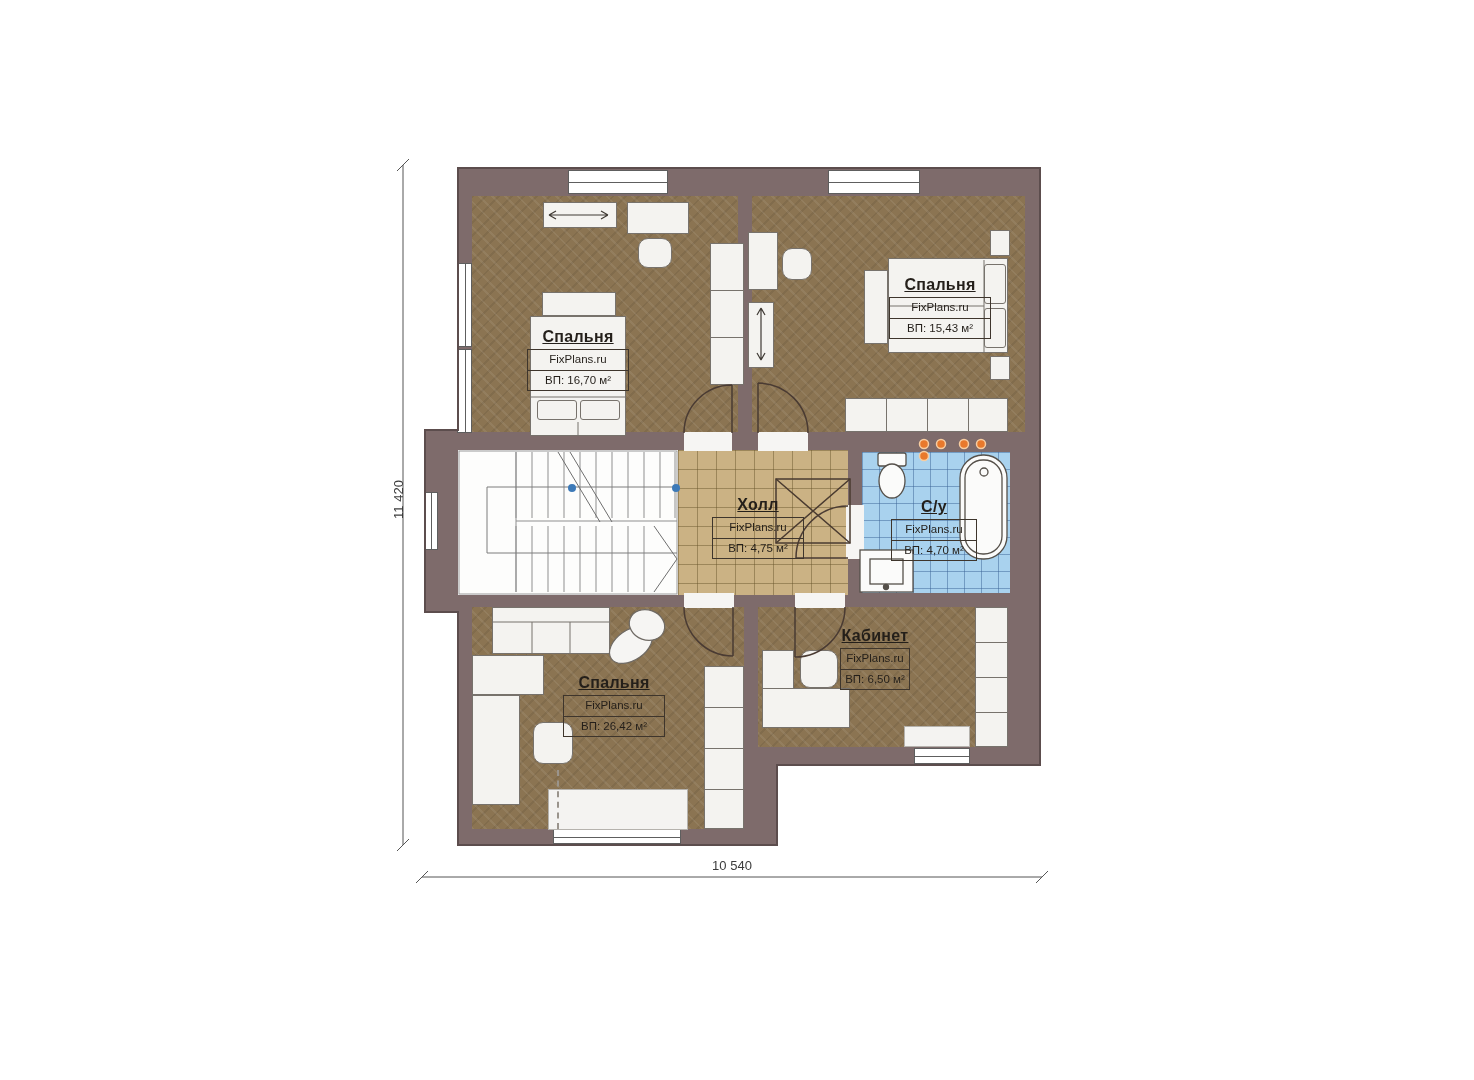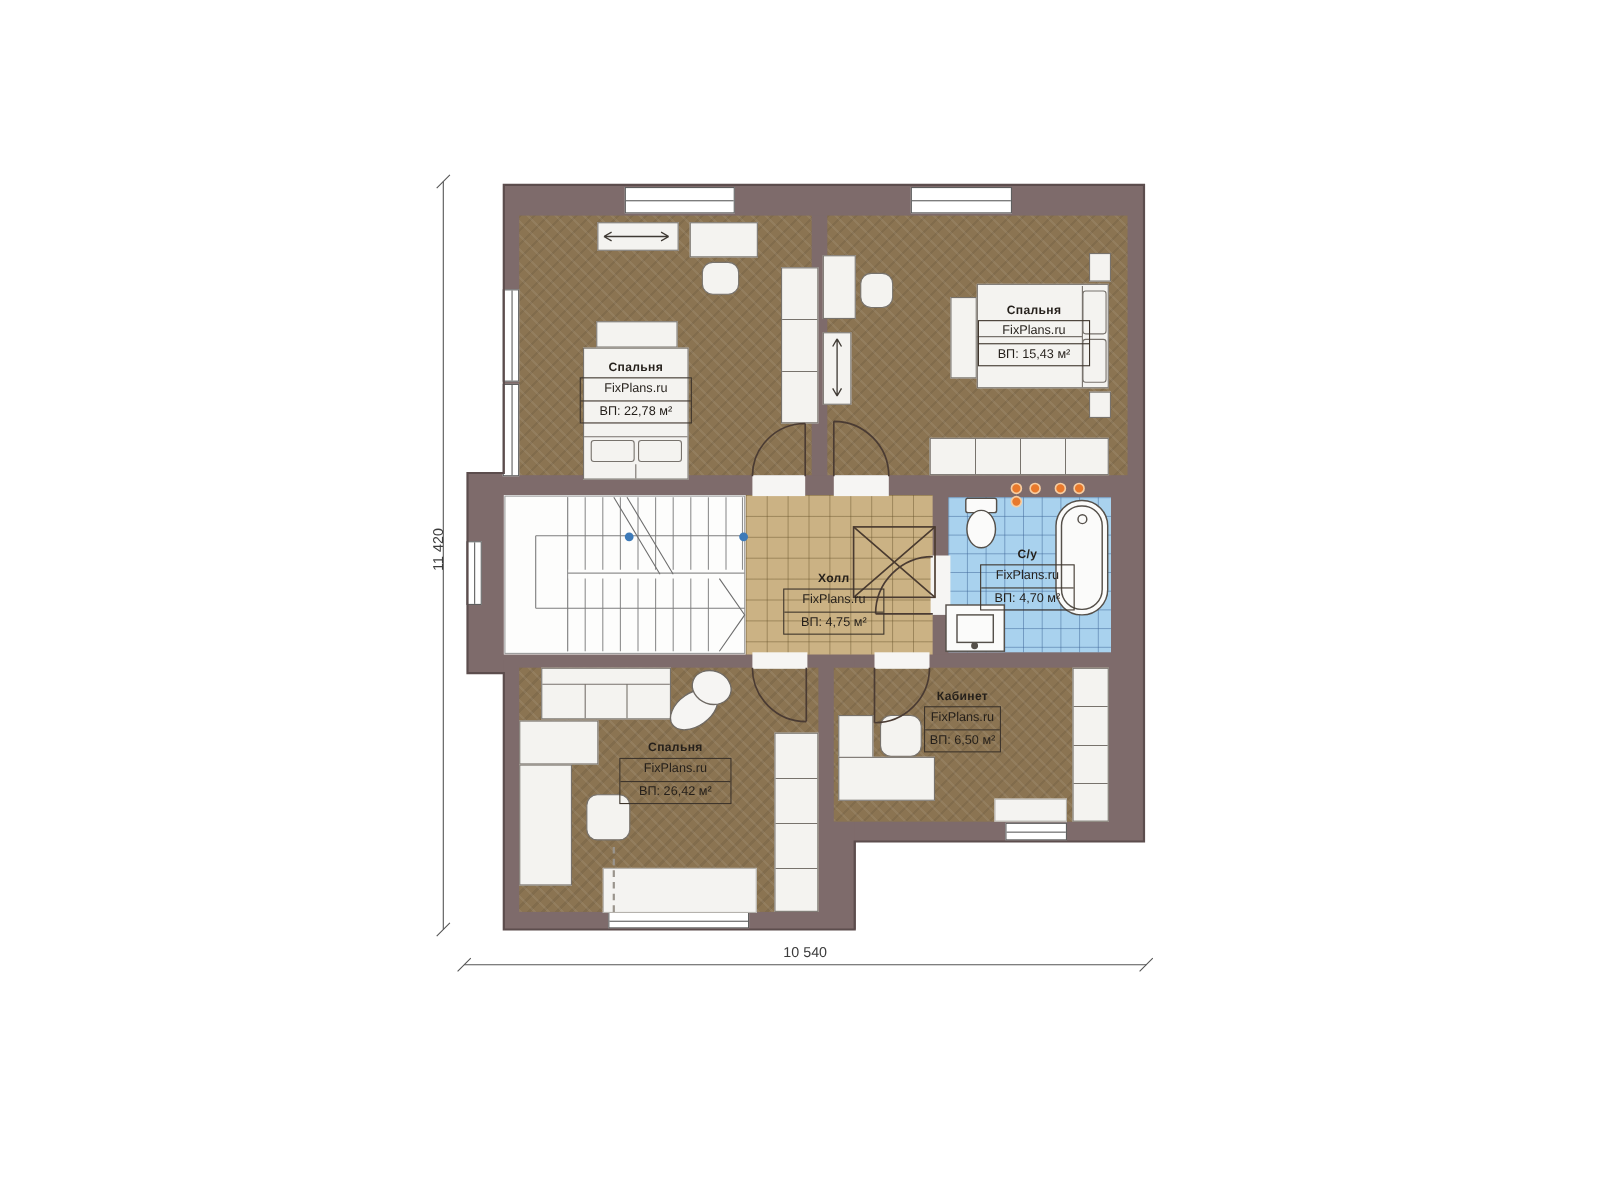--- a/index.html
+++ b/index.html
@@ -25,21 +25,21 @@
   .window.v::after{content:"";position:absolute;top:0;bottom:0;left:50%;border-left:1px solid #5e5e5e;}
   .sill{position:absolute;background:#f4f3f1;border:1px solid #b5b2ad;box-sizing:border-box;}
   .furn{position:absolute;background:#f4f3f0;border:1px solid #77726c;box-sizing:border-box;}
   .round{border-radius:10px;}
   .cells-v47{background-image:repeating-linear-gradient(180deg,transparent 0 46px,#77726c 46px 47px);}
   .cells-v41{background-image:repeating-linear-gradient(180deg,transparent 0 40px,#77726c 40px 41px);}
   .cells-v35{background-image:repeating-linear-gradient(180deg,transparent 0 34px,#77726c 34px 35px);}
   .cells-h41{background-image:repeating-linear-gradient(90deg,transparent 0 40px,#77726c 40px 41px);}
   .dash-v{position:absolute;border-left:2px dashed #9a948c;width:0;}
   .room-label{position:absolute;text-align:center;color:#241f1a;z-index:6;}
-  .rl-title{font-weight:bold;font-size:11px;margin-bottom:3px;letter-spacing:.3px;}
+  .rl-title{font-weight:bold;font-size:16px;margin-bottom:3px;letter-spacing:.3px;text-decoration:underline;}
   .rl-box{border:1px solid #3e352c;font-size:11.5px;line-height:1;background:rgba(255,255,255,0.0);}
   .rl-brand{padding:4px 4px;border-bottom:1px solid #3e352c;}
   .rl-area{padding:4px 4px;}
   .dim-label{position:absolute;color:#3c3c3c;font-size:13px;z-index:6;}
   .overlay{position:absolute;left:0;top:0;z-index:5;pointer-events:none;}
 </style>
 </head>
 <body>
 
 <div class="canvas">
@@ -186,33 +186,33 @@
       <path d="M397,171 L409,159 M397,851 L409,839"></path>
       <path d="M422,877 H1042"></path>
       <path d="M416,883 L428,871 M1036,883 L1048,871"></path>
     </g>
   </svg>
 
   <div class="room-label" style="left:527px;top:328px;width:102px;">
     <div class="rl-title">Спальня</div>
     <div class="rl-box">
       <div class="rl-brand">FixPlans.ru</div>
-      <div class="rl-area">ВП: 22,78 м²</div>
+      <div class="rl-area">ВП: 16,70 м²</div>
     </div>
   </div>
 
   <div class="room-label" style="left:889px;top:276px;width:102px;">
     <div class="rl-title">Спальня</div>
     <div class="rl-box">
       <div class="rl-brand">FixPlans.ru</div>
       <div class="rl-area">ВП: 15,43 м²</div>
     </div>
   </div>
 
-  <div class="room-label" style="left:712px;top:496px;width:92px;margin-top:24px;">
+  <div class="room-label" style="left:712px;top:496px;width:92px;">
     <div class="rl-title">Холл</div>
     <div class="rl-box">
       <div class="rl-brand">FixPlans.ru</div>
       <div class="rl-area">ВП: 4,75 м²</div>
     </div>
   </div>
 
   <div class="room-label" style="left:891px;top:498px;width:86px;">
     <div class="rl-title">С/у</div>
     <div class="rl-box">

